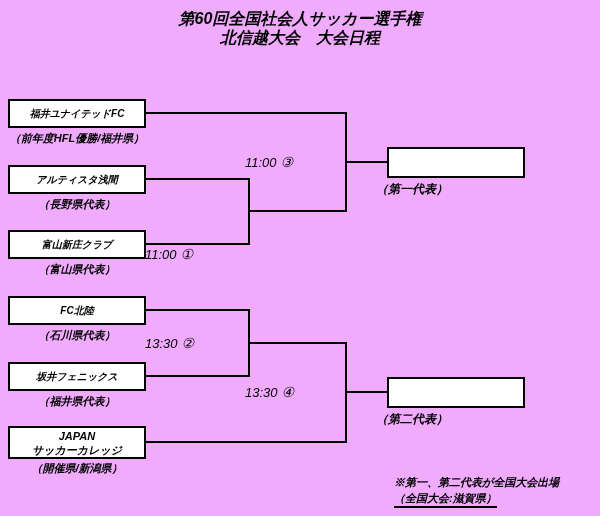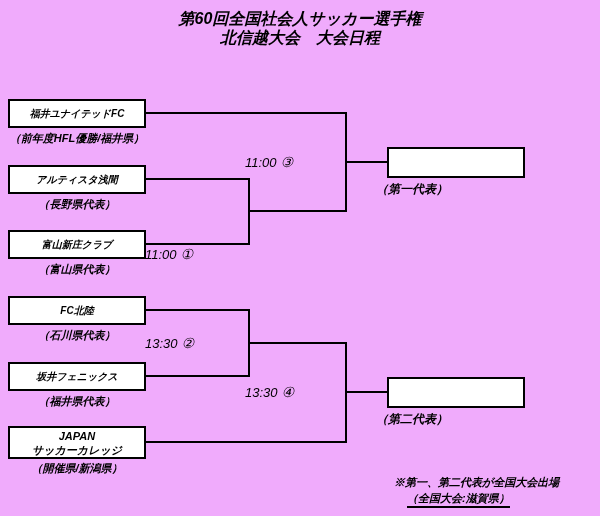--- a/index.html
+++ b/index.html
@@ -31,21 +31,21 @@
 
   .hline { position:absolute; height:2px; background:#000; }
   .vline { position:absolute; width:2px; background:#000; }
 
   .mlabel { position:absolute; width:100px; text-align:left;
             font-size:13px; font-weight:normal; white-space:nowrap; }
   .mlabel .circ { font-size:14px; margin-left:4px; }
 
   .footnote { position:absolute; left:394px; top:474px;
               font-size:11px; font-weight:bold; line-height:16px; }
-  .footnote .fn2 { display:inline-block; margin-left:13px;
+  .footnote .fn2 { display:inline-block; 
                    border-bottom:2px solid #000; padding-bottom:0px; }
 </style>
 </head>
 <body>
 
 <div class="page">
 
   <div class="title-block">
     <div>第60回全国社会人サッカー選手権</div>
     <div>北信越大会　大会日程</div>

